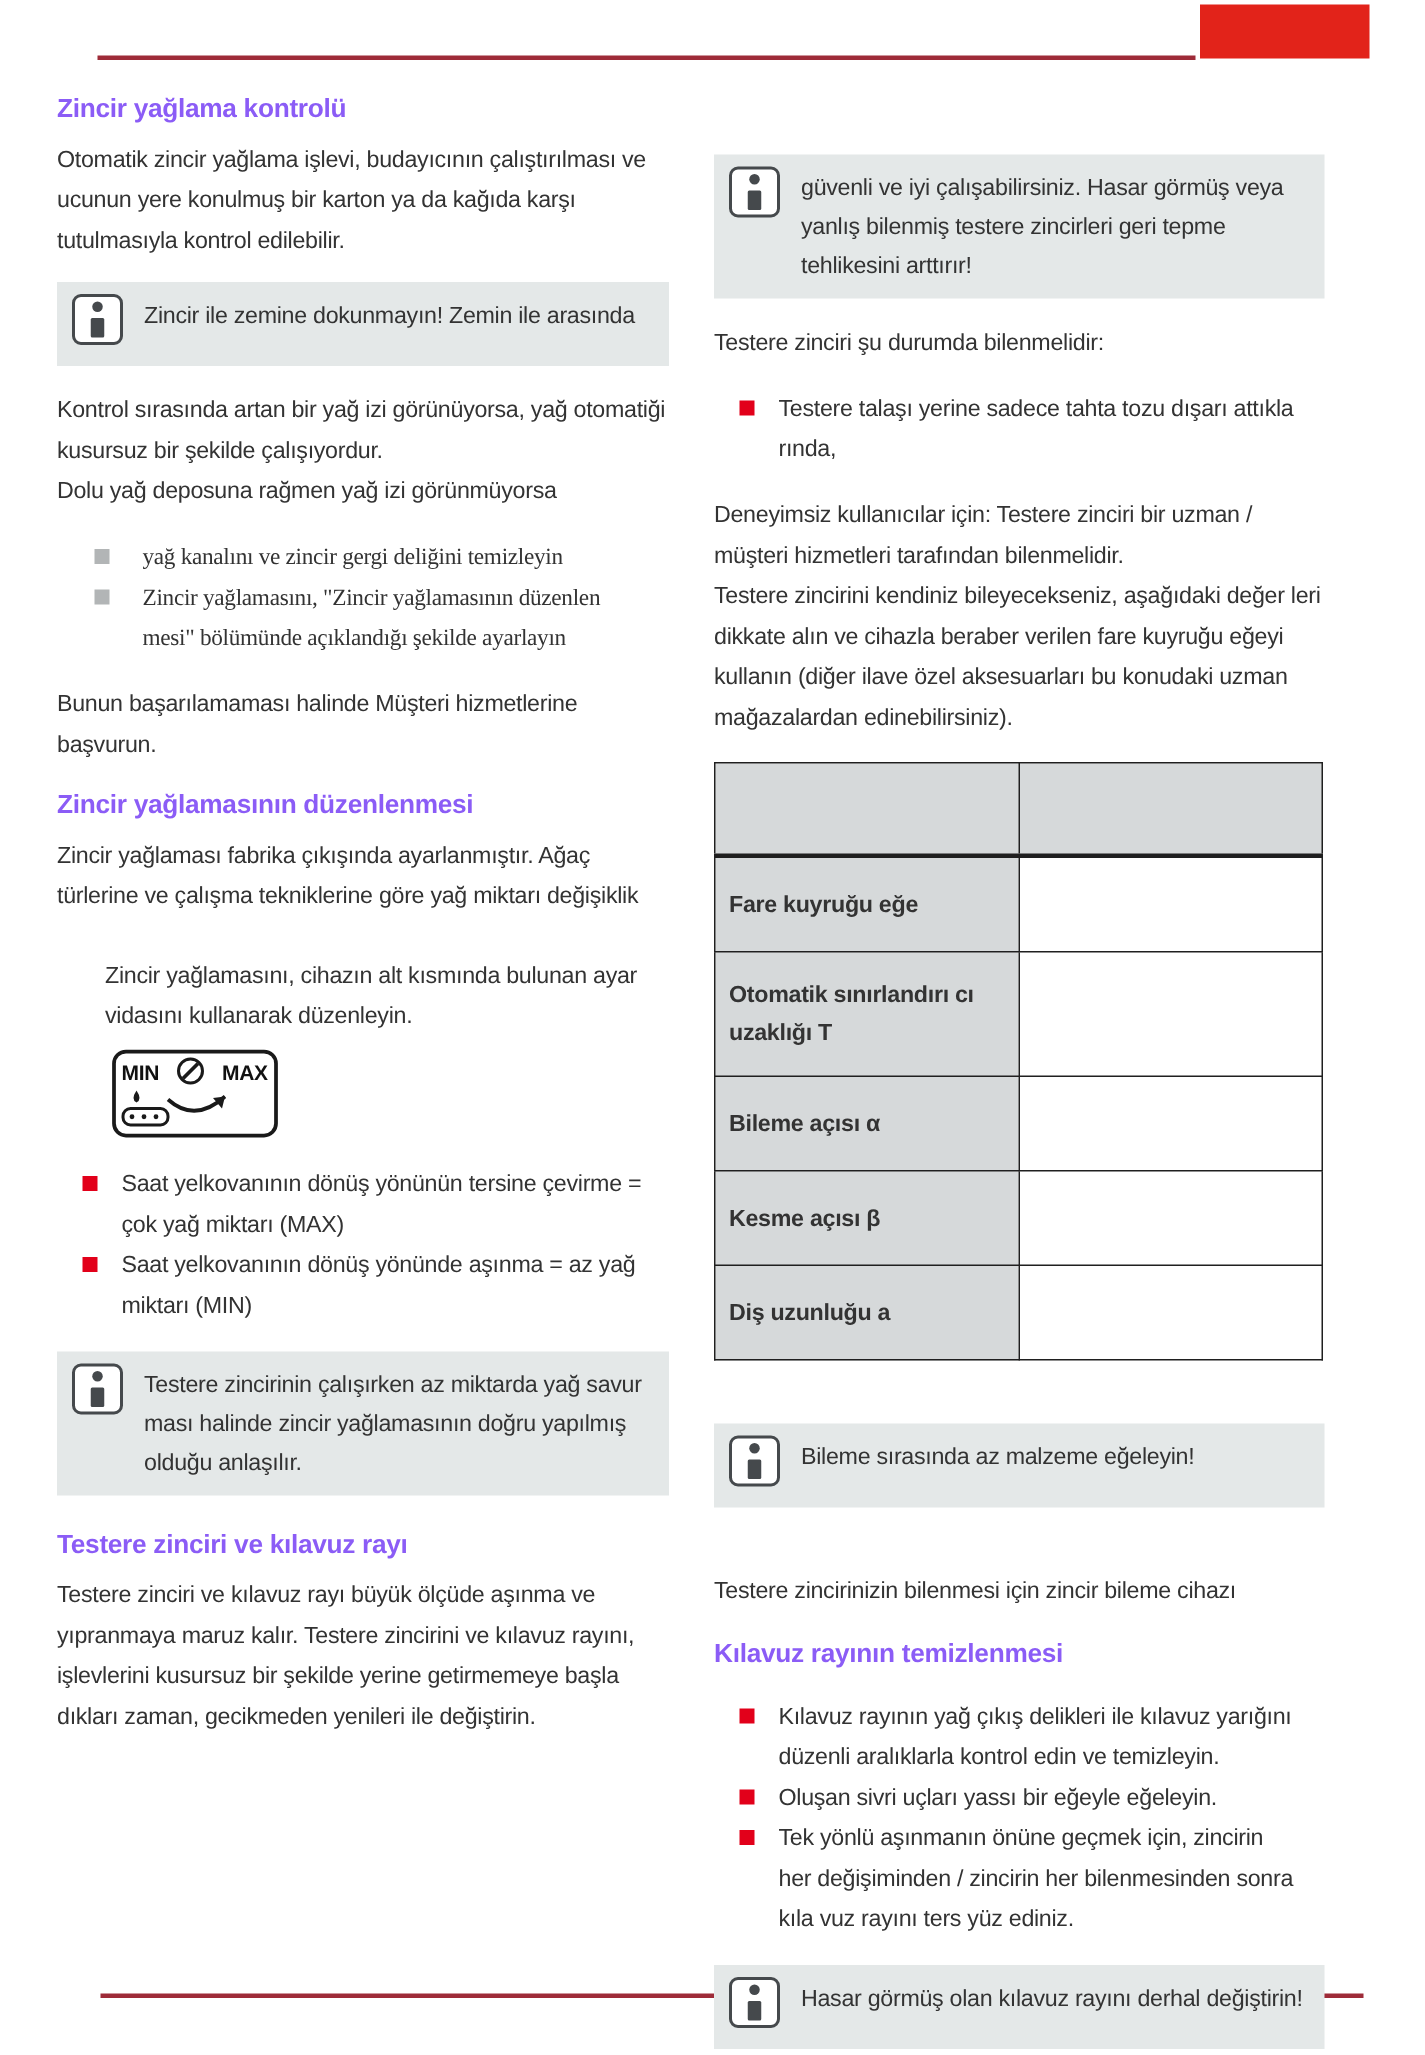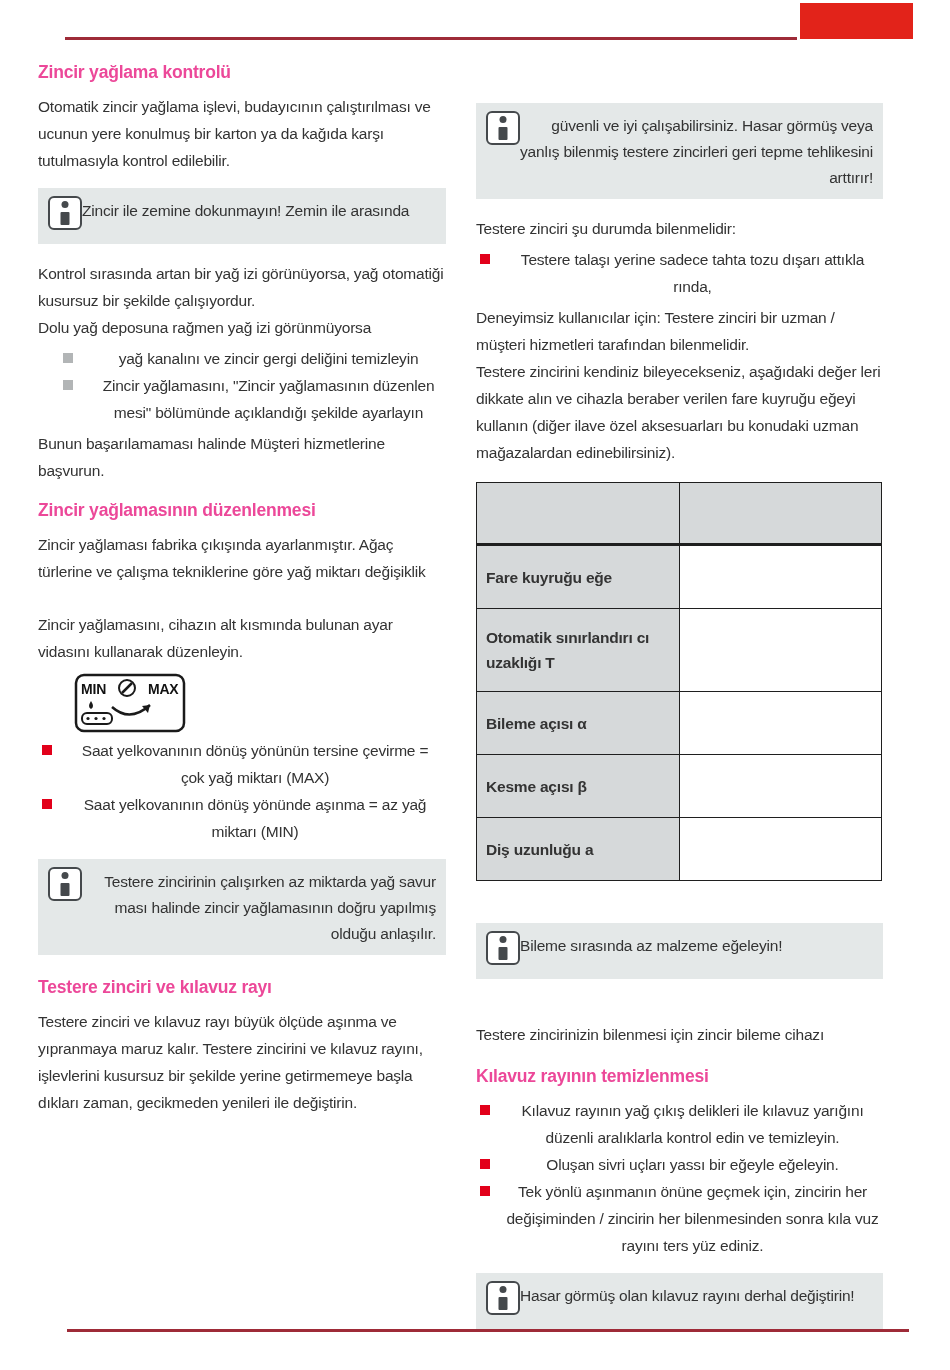--- a/index.html
+++ b/index.html
@@ -10,42 +10,42 @@
     overflow:hidden;
   }
   .rule-top { position:absolute; left:65px; top:37px; width:732px; height:3px; background:#9e2b38; }
   .red-block { position:absolute; left:800px; top:3px; width:113px; height:36px; background:#e2231a; }
   .rule-bottom { position:absolute; left:67px; top:1329px; width:842px; height:3px; background:#9e2b38; }
 
   .col { position:absolute; }
   .col-left  { left:38px;  top:60px;  width:408px; }
   .col-right { left:476px; top:103px; width:407px; }
 
-  h2 { font-size:17.5px; line-height:24px; margin:0 0 9px 0; color:#ec4899; letter-spacing:-0.2px; }
+  h2 { font-size:17.5px; line-height:24px; margin:0 0 9px 0; color:#8b5cf6; letter-spacing:-0.2px; }
   p  { margin:0; } .mt14{margin-top:14px;} .mt16{margin-top:16px;}
   .mt20{margin-top:20px;} .mt24{margin-top:42px;} .mt26{margin-top:26px;} .mt40{margin-top:16px;}
-  .indent { }
+  .indent { margin-left:32px; }
 
   
-  .ibox { background:#e4e8e8; padding:8px 10px; display:flex; align-items:flex-start;text-align:right; }
+  .ibox { background:#e4e8e8; padding:8px 10px; display:flex; gap:14px; align-items:flex-start; }
   .ibox .txt { line-height:26px; padding-top:2px; }
   .ibox.tall { min-height:40px; }
   .iicon { flex:0 0 30px; width:30px; height:30px; background:#ffffff;
            border:2px solid #45494c; border-radius:6px; position:relative; }
   .iicon .dot  { position:absolute; top:3px;  left:50%; transform:translateX(-50%);
                  width:7px; height:7px; border-radius:50%; background:#45494c; }
   .iicon .ibody{ position:absolute; bottom:3px; left:50%; transform:translateX(-50%);
                  width:9px; height:13px; background:#45494c; border-radius:1px; }
 
   
-  ul.blist { list-style:none; margin:4px; padding:0;text-align:center; }
+  ul.blist { list-style:none; margin:17px; padding:0; }
   ul.blist li { position:relative; padding-left:26px; }
   ul.blist li::before { content:""; position:absolute; left:0; top:8px; width:10px; height:10px; }
   ul.blist.red li::before  { background:#e2001a; }
-  ul.blist.gray { margin-left:25px; }
+  ul.blist.gray { margin-left:25px;font-family:Liberation Serif, serif; }
   ul.blist.gray li { padding-left:32px; }
   ul.blist.gray li::before { background:#b2b5b6; }
 
   
   .diagram { position:relative; z-index:2; width:112px; margin:8px 0 0 36px; background:#ffffff; display:block; }
   .overlap-list { margin-top:-16px; position:relative; z-index:1; }
 
   
   table.vals { border-collapse:collapse; margin-top:16px; width:406px; table-layout:fixed; }
   table.vals td { border:1.5px solid #1f1f1f; padding:16px 9px; vertical-align:middle; }

